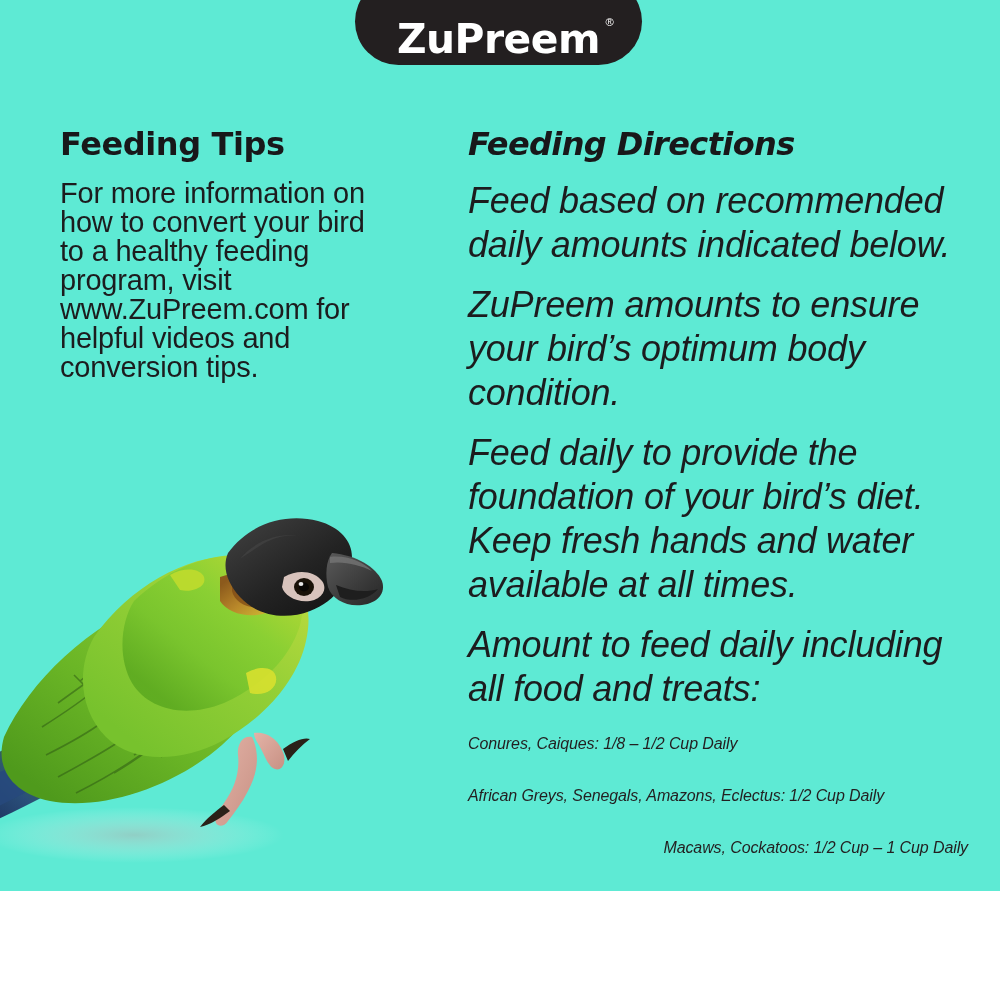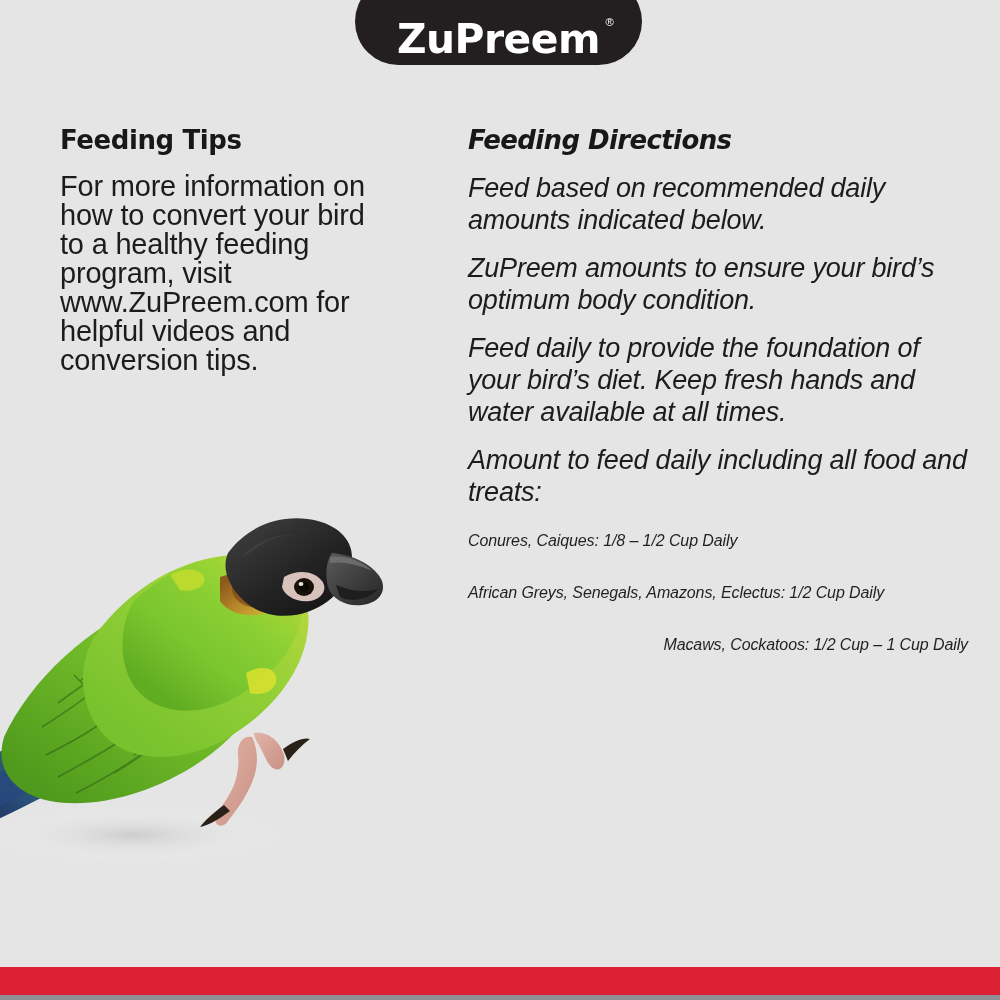--- a/index.html
+++ b/index.html
@@ -9,22 +9,22 @@
     background: #ffffff;
   }
   body {
     font-family: "Liberation Sans", sans-serif;
     -webkit-font-smoothing: antialiased;
   }
 
   #page {
     position: relative;
     width: 1000px;
-    height: 1000px;
-    background: #e5e5e5;
+    height: 891px;
+    background: #5eead4;
     overflow: hidden;
   }
 
   
   #logo-pill {
     position: absolute;
     left: 355px;
     top: -22px;
     width: 287px;
     height: 87px;
@@ -68,34 +68,34 @@
     position: absolute;
     left: 468px;
     top: 126px;
     width: 500px;
     font-style: italic;
   }
 
   .col-heading {
     font-family: "DejaVu Sans", sans-serif;
     font-weight: bold;
-    font-size: 26px;
+    font-size: 32px;
     line-height: 1.15;
     color: #18181a;
     letter-spacing: -0.4px;
     margin: 0 0 16px 0;
   }
   #col-right .col-heading {
     letter-spacing: -0.6px;
   }
 
   .body-para {
     font-family: "Liberation Sans", sans-serif;
-    font-size: 27px;
-    line-height: 32px;
+    font-size: 36px;
+    line-height: 44px;
     color: #1c1c1e;
     margin: 0 0 16px 0;
     letter-spacing: -0.2px;
   }
   #col-left .body-para {
     font-size: 29px;
     line-height: 29px;
   }
 
   .small-line {

